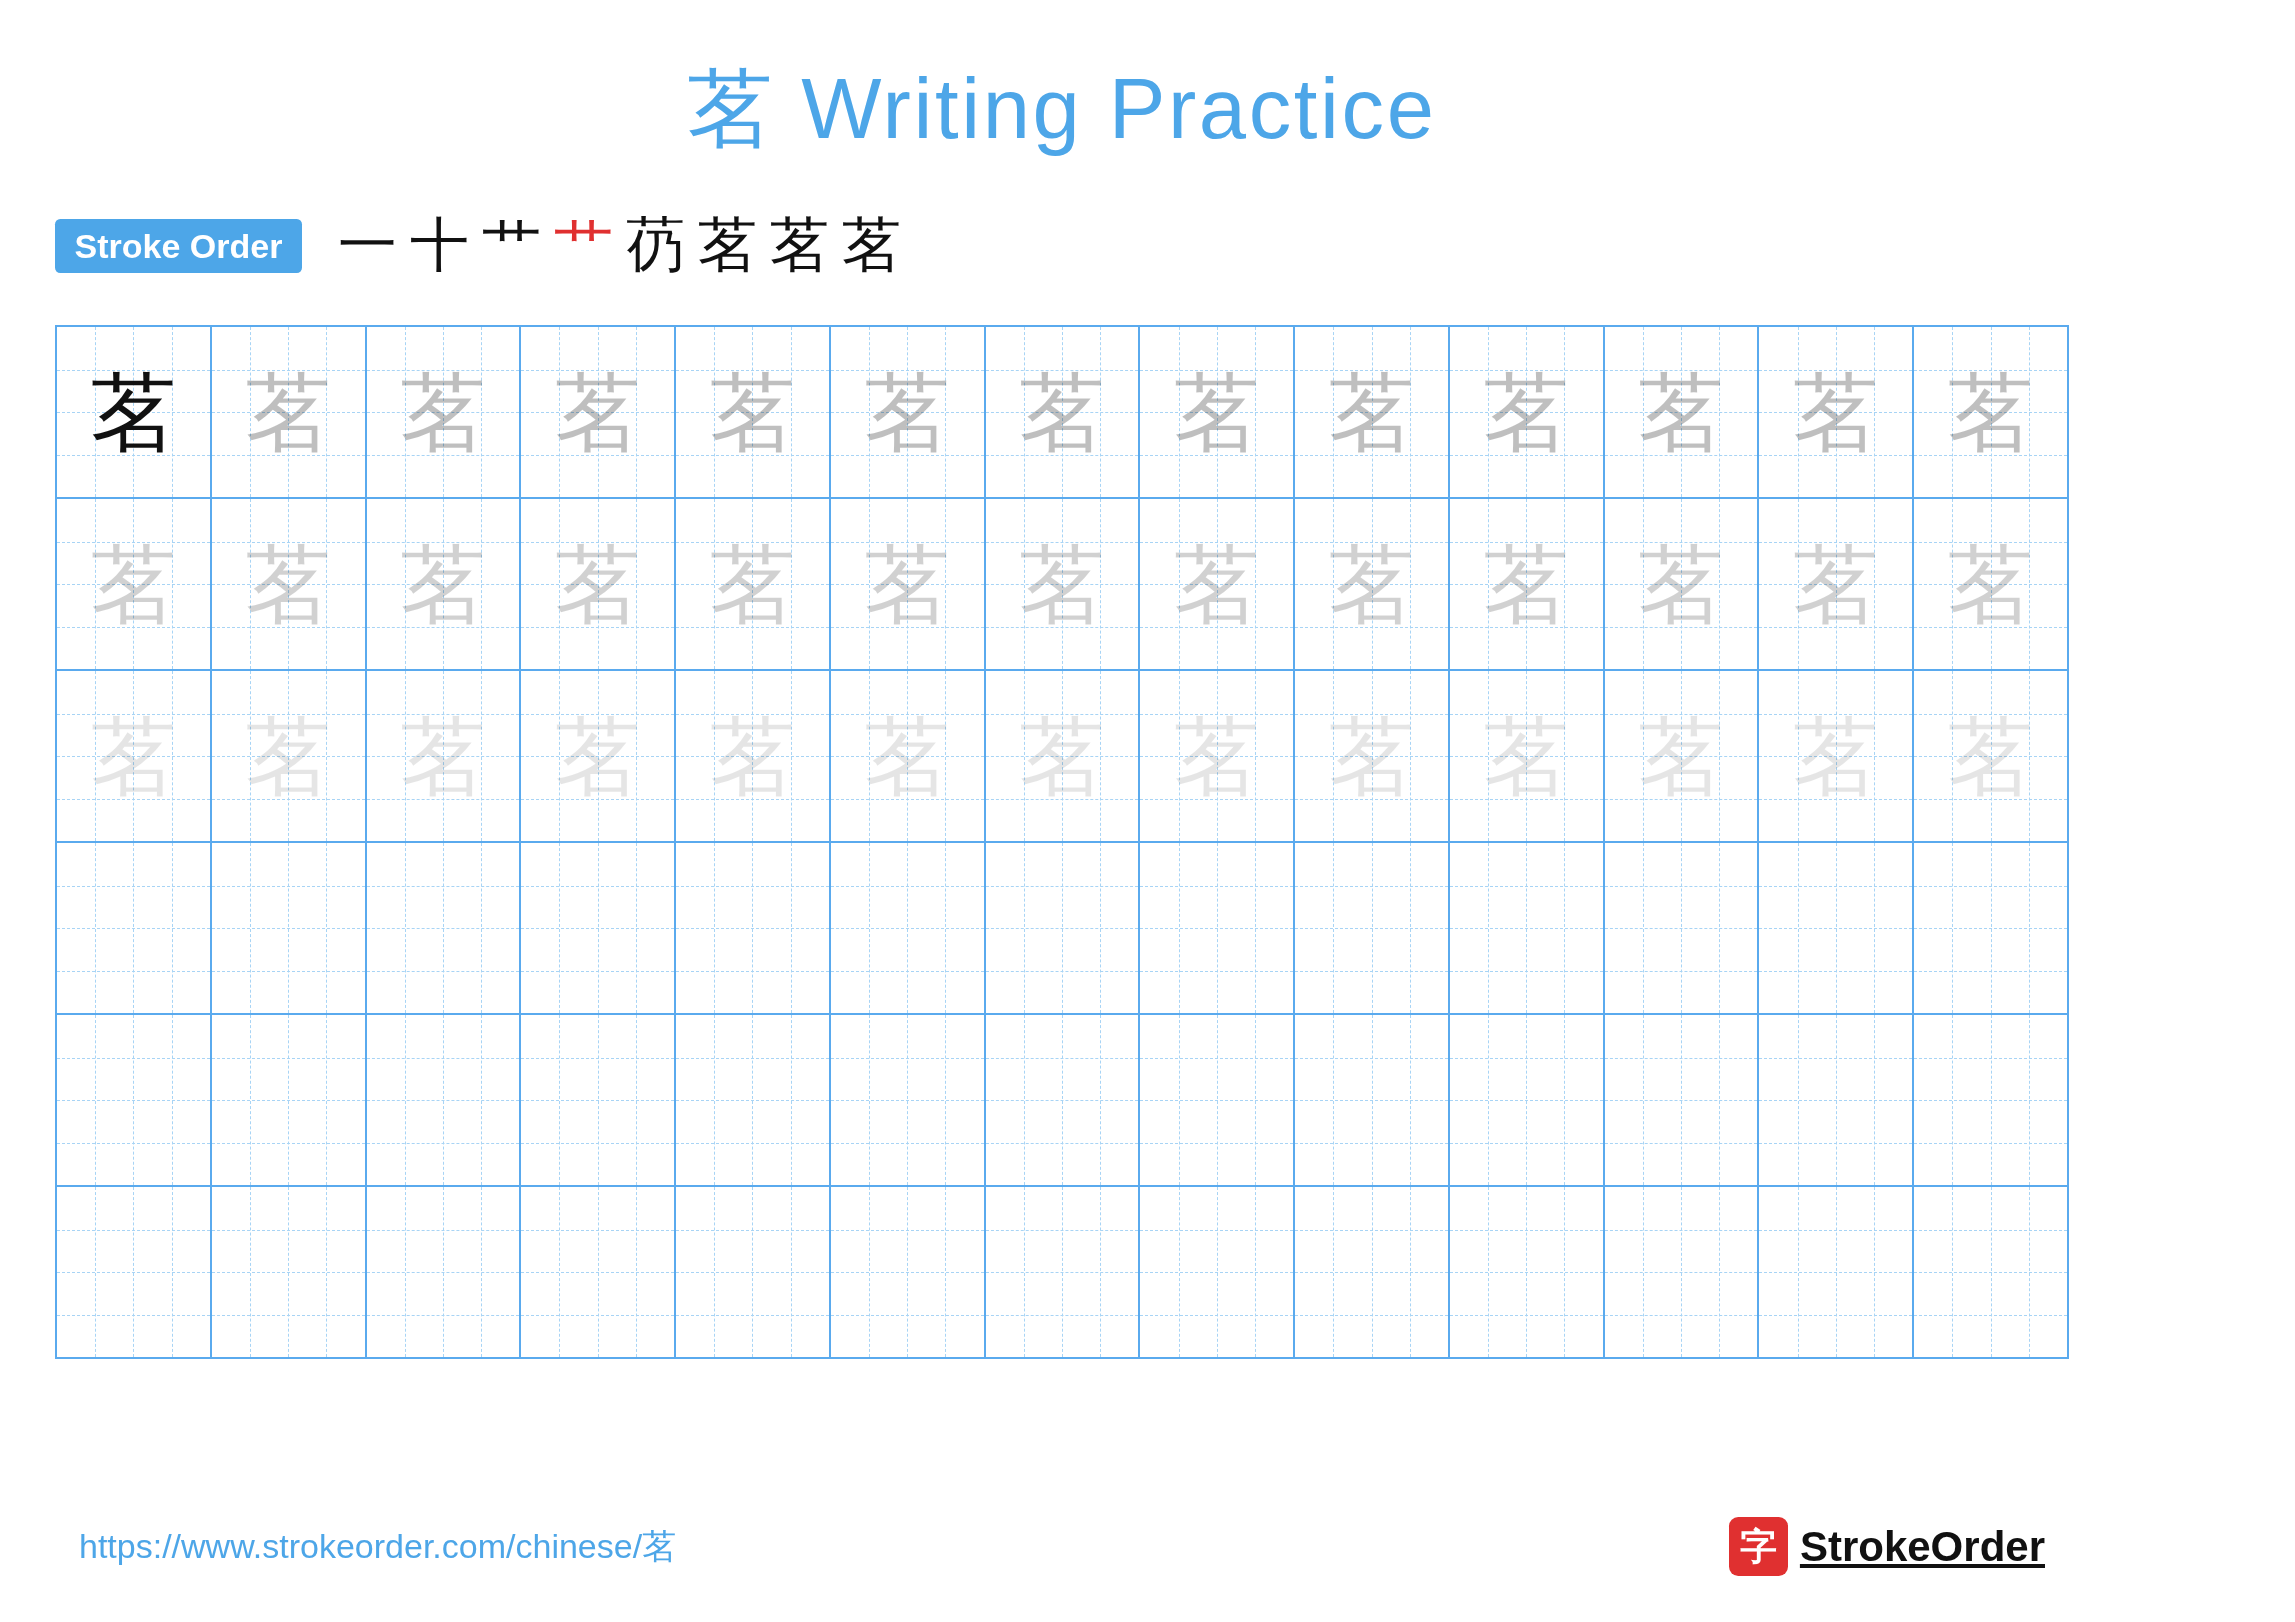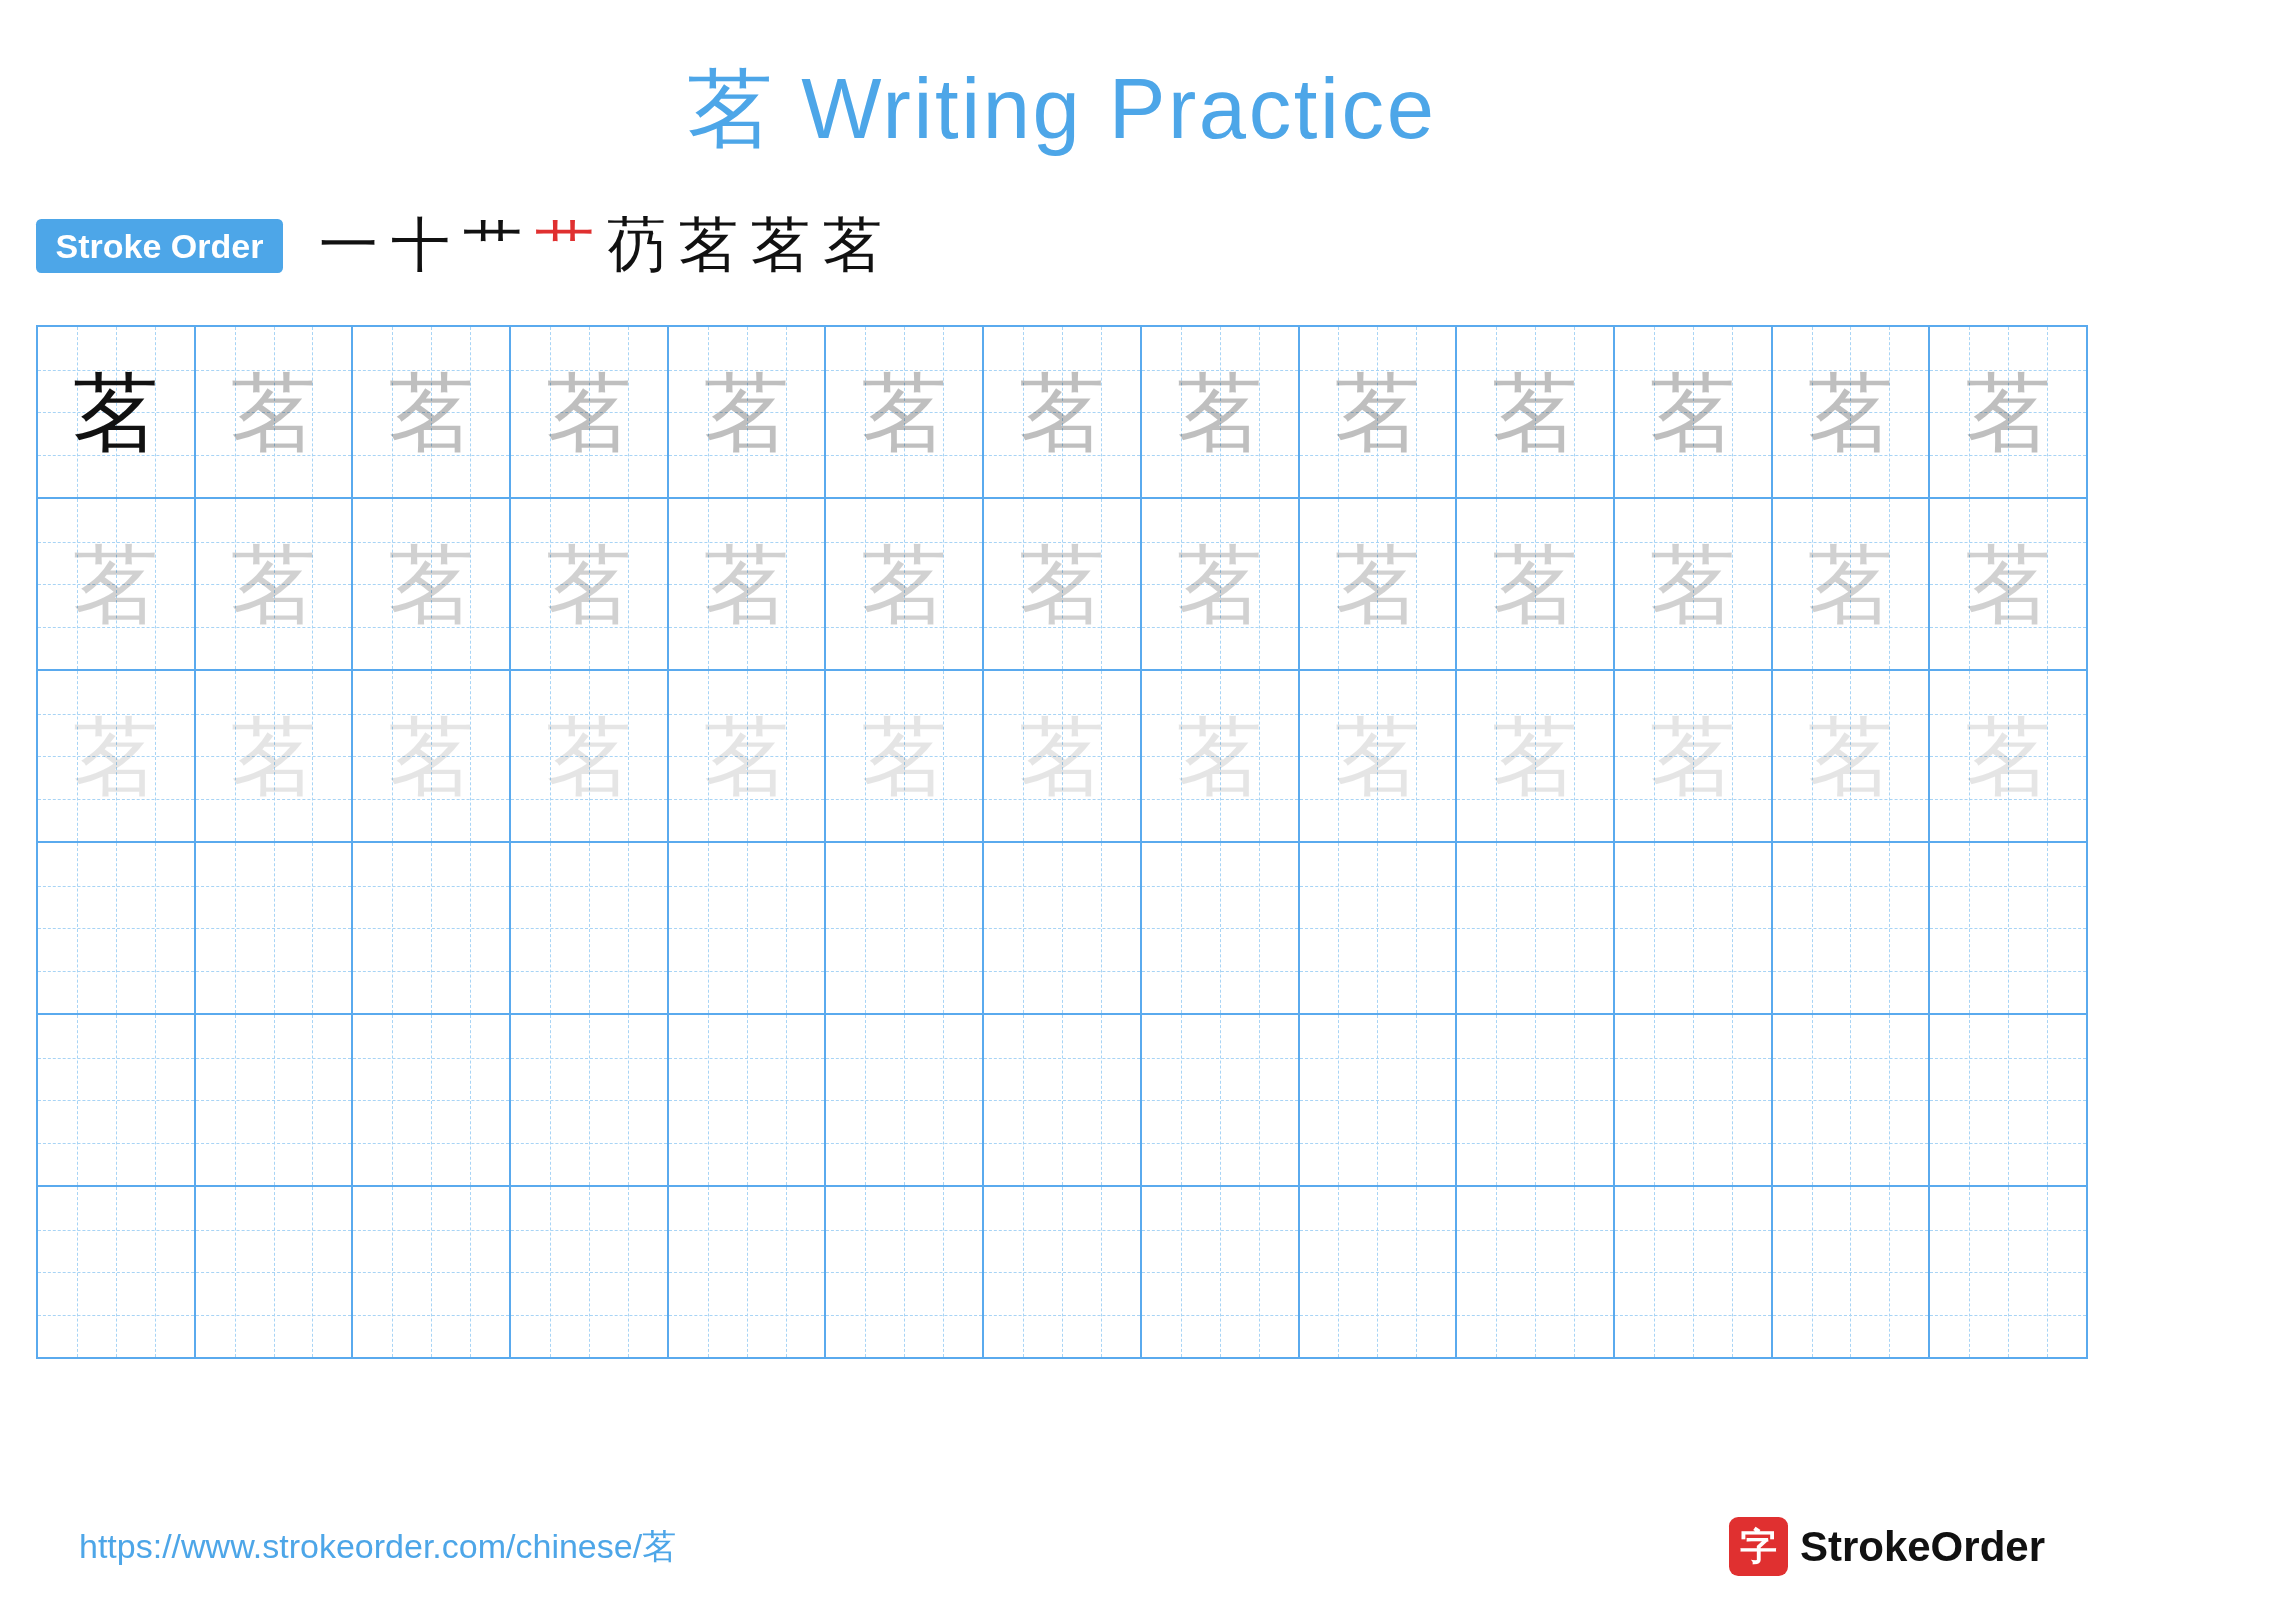--- a/index.html
+++ b/index.html
@@ -10,21 +10,21 @@
       height: 1622px;
       position: relative;
       overflow: hidden;
     }
 
     .page {
       width: 2124px;
       height: 1622px;
       background: #fff;
       position: relative;
-      padding: 52px 36px;
+      padding: 52px 55px;
     }
 
     .title-area {
       text-align: center;
       margin-bottom: 39px;
     }
 
     .title-text {
       font-size: 85px;
       color: #4da6e8;
@@ -193,20 +193,21 @@
       justify-content: center;
       color: white;
       font-size: 37px;
       font-weight: bold;
     }
 
     .footer-logo-text {
       font-size: 42px;
       font-weight: 700;
       color: #111;
+      text-decoration: underline;
     }
   </style>
 </head>
 <body>
 
 <div class="page">
 
   <div class="title-area">
     <span class="title-text">
       <span>茗</span><span> Writing Practice</span>

